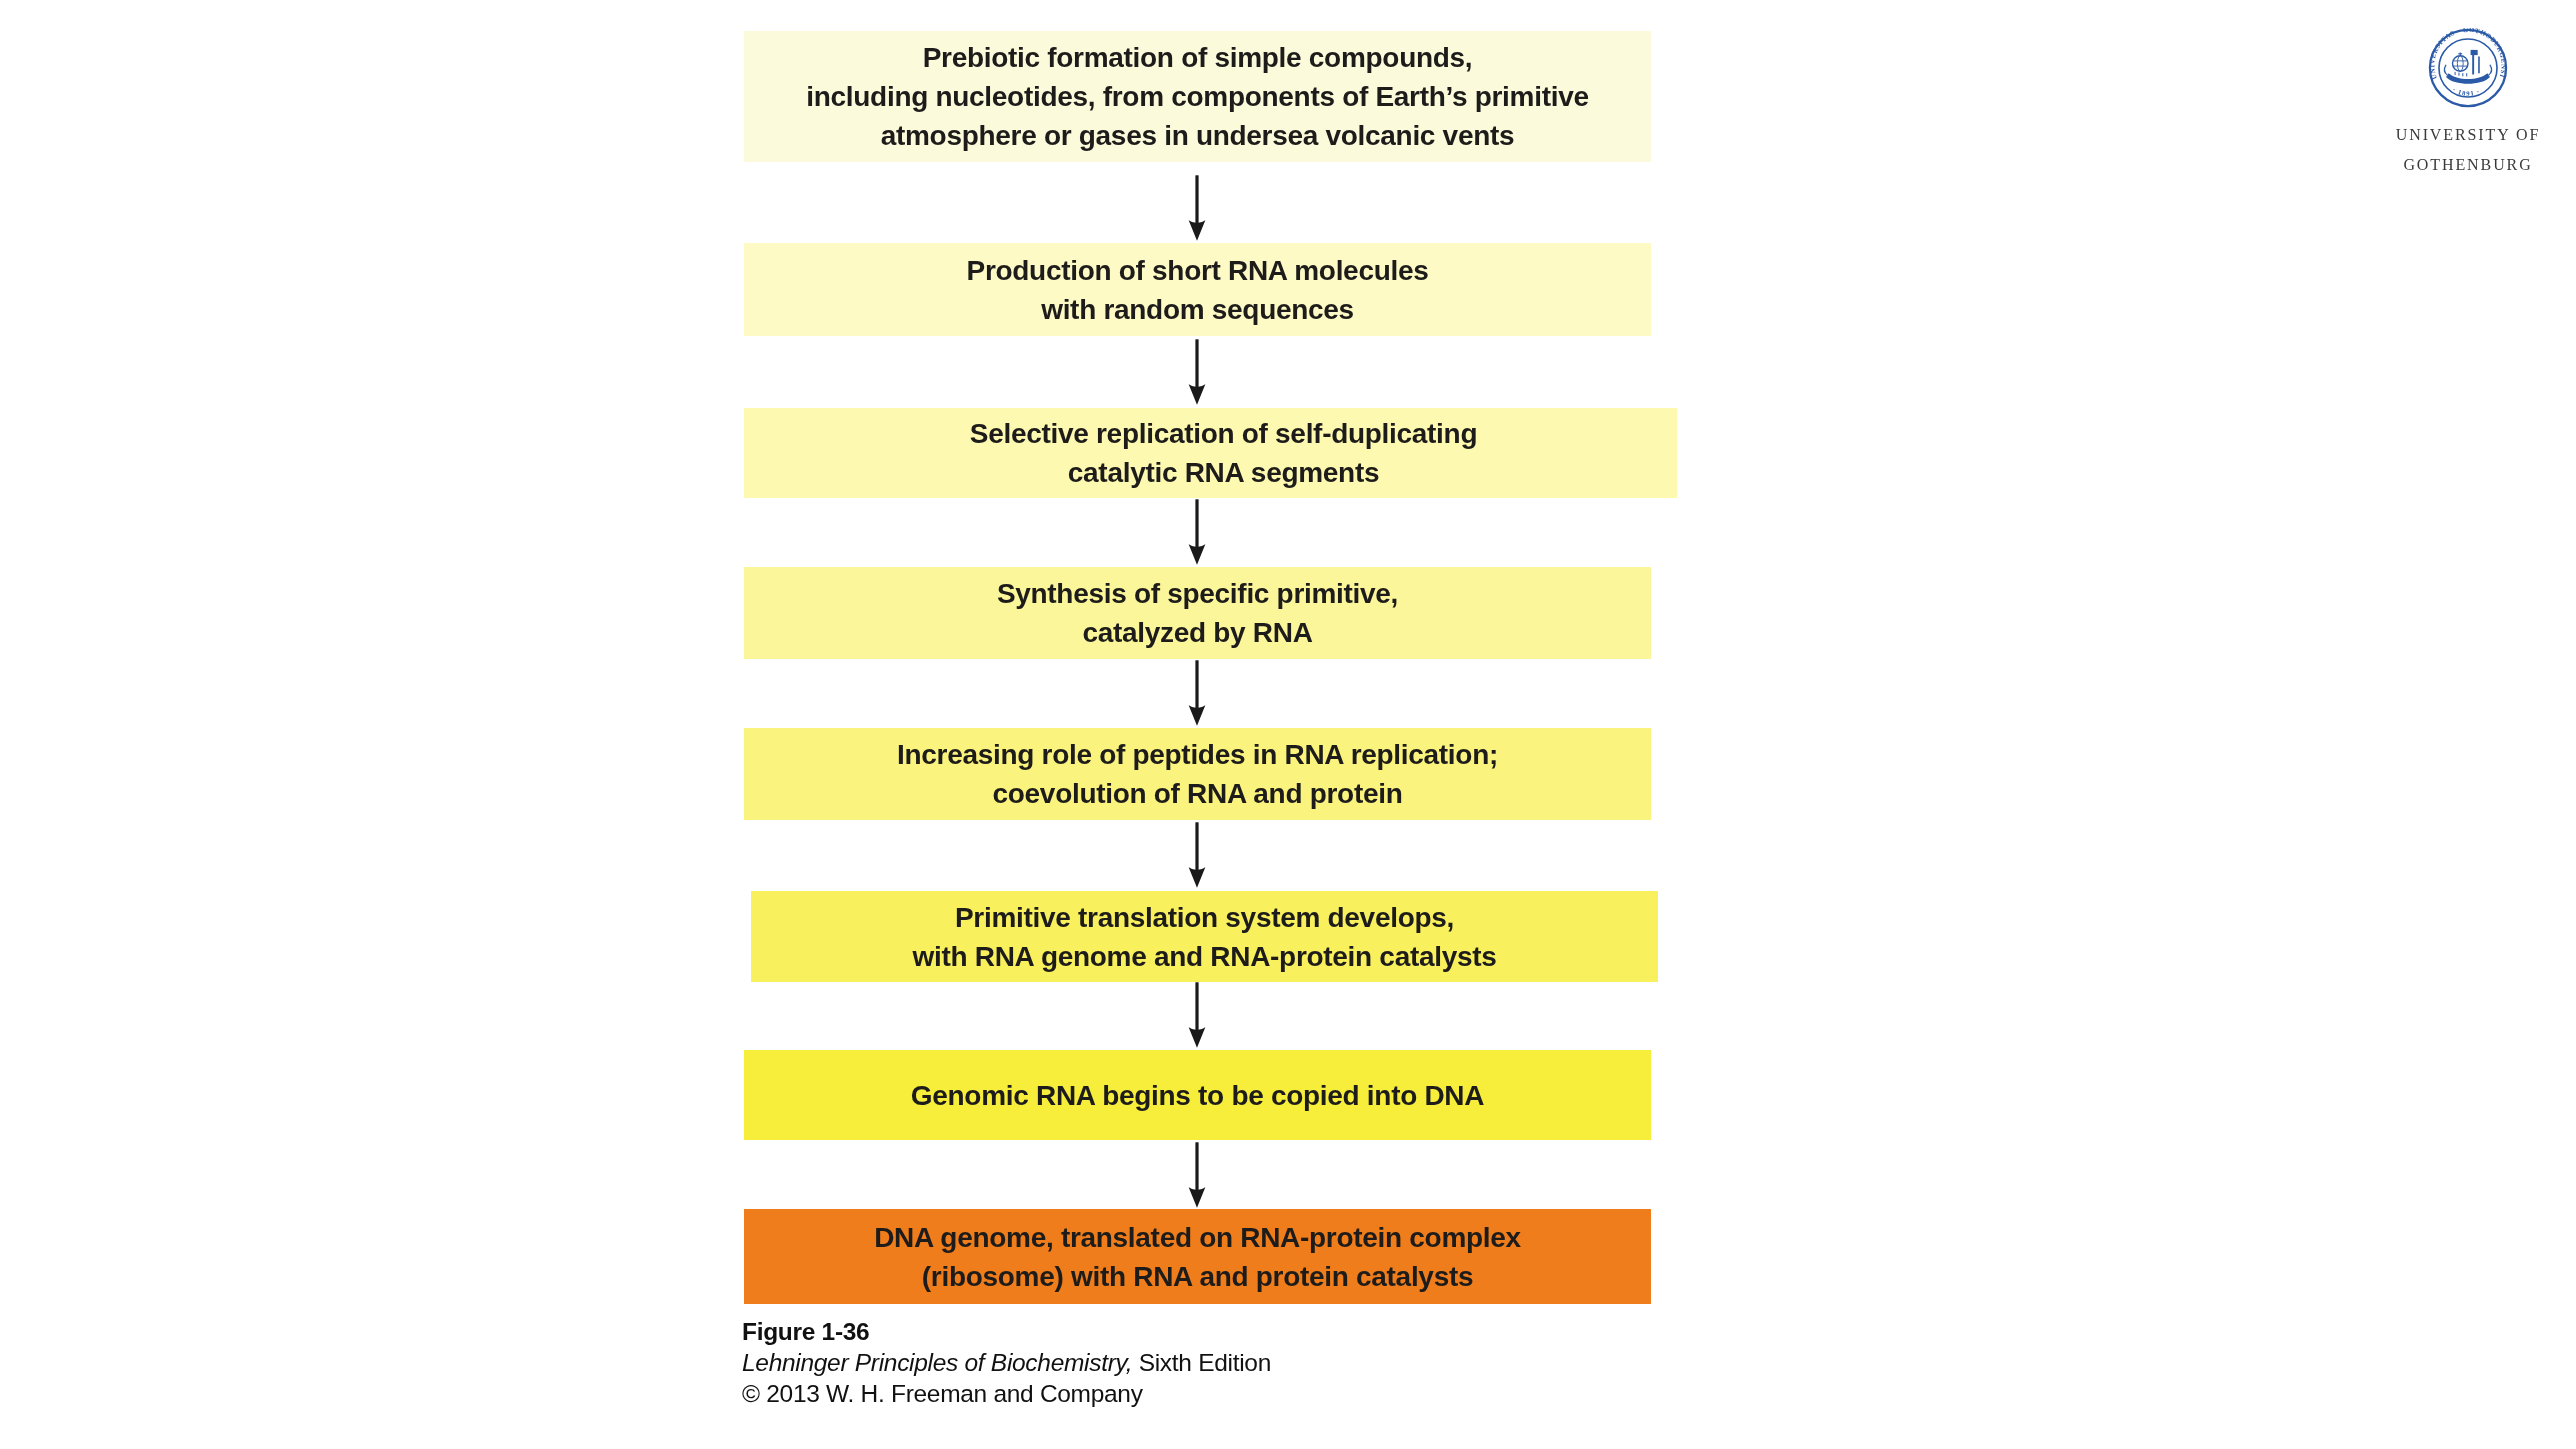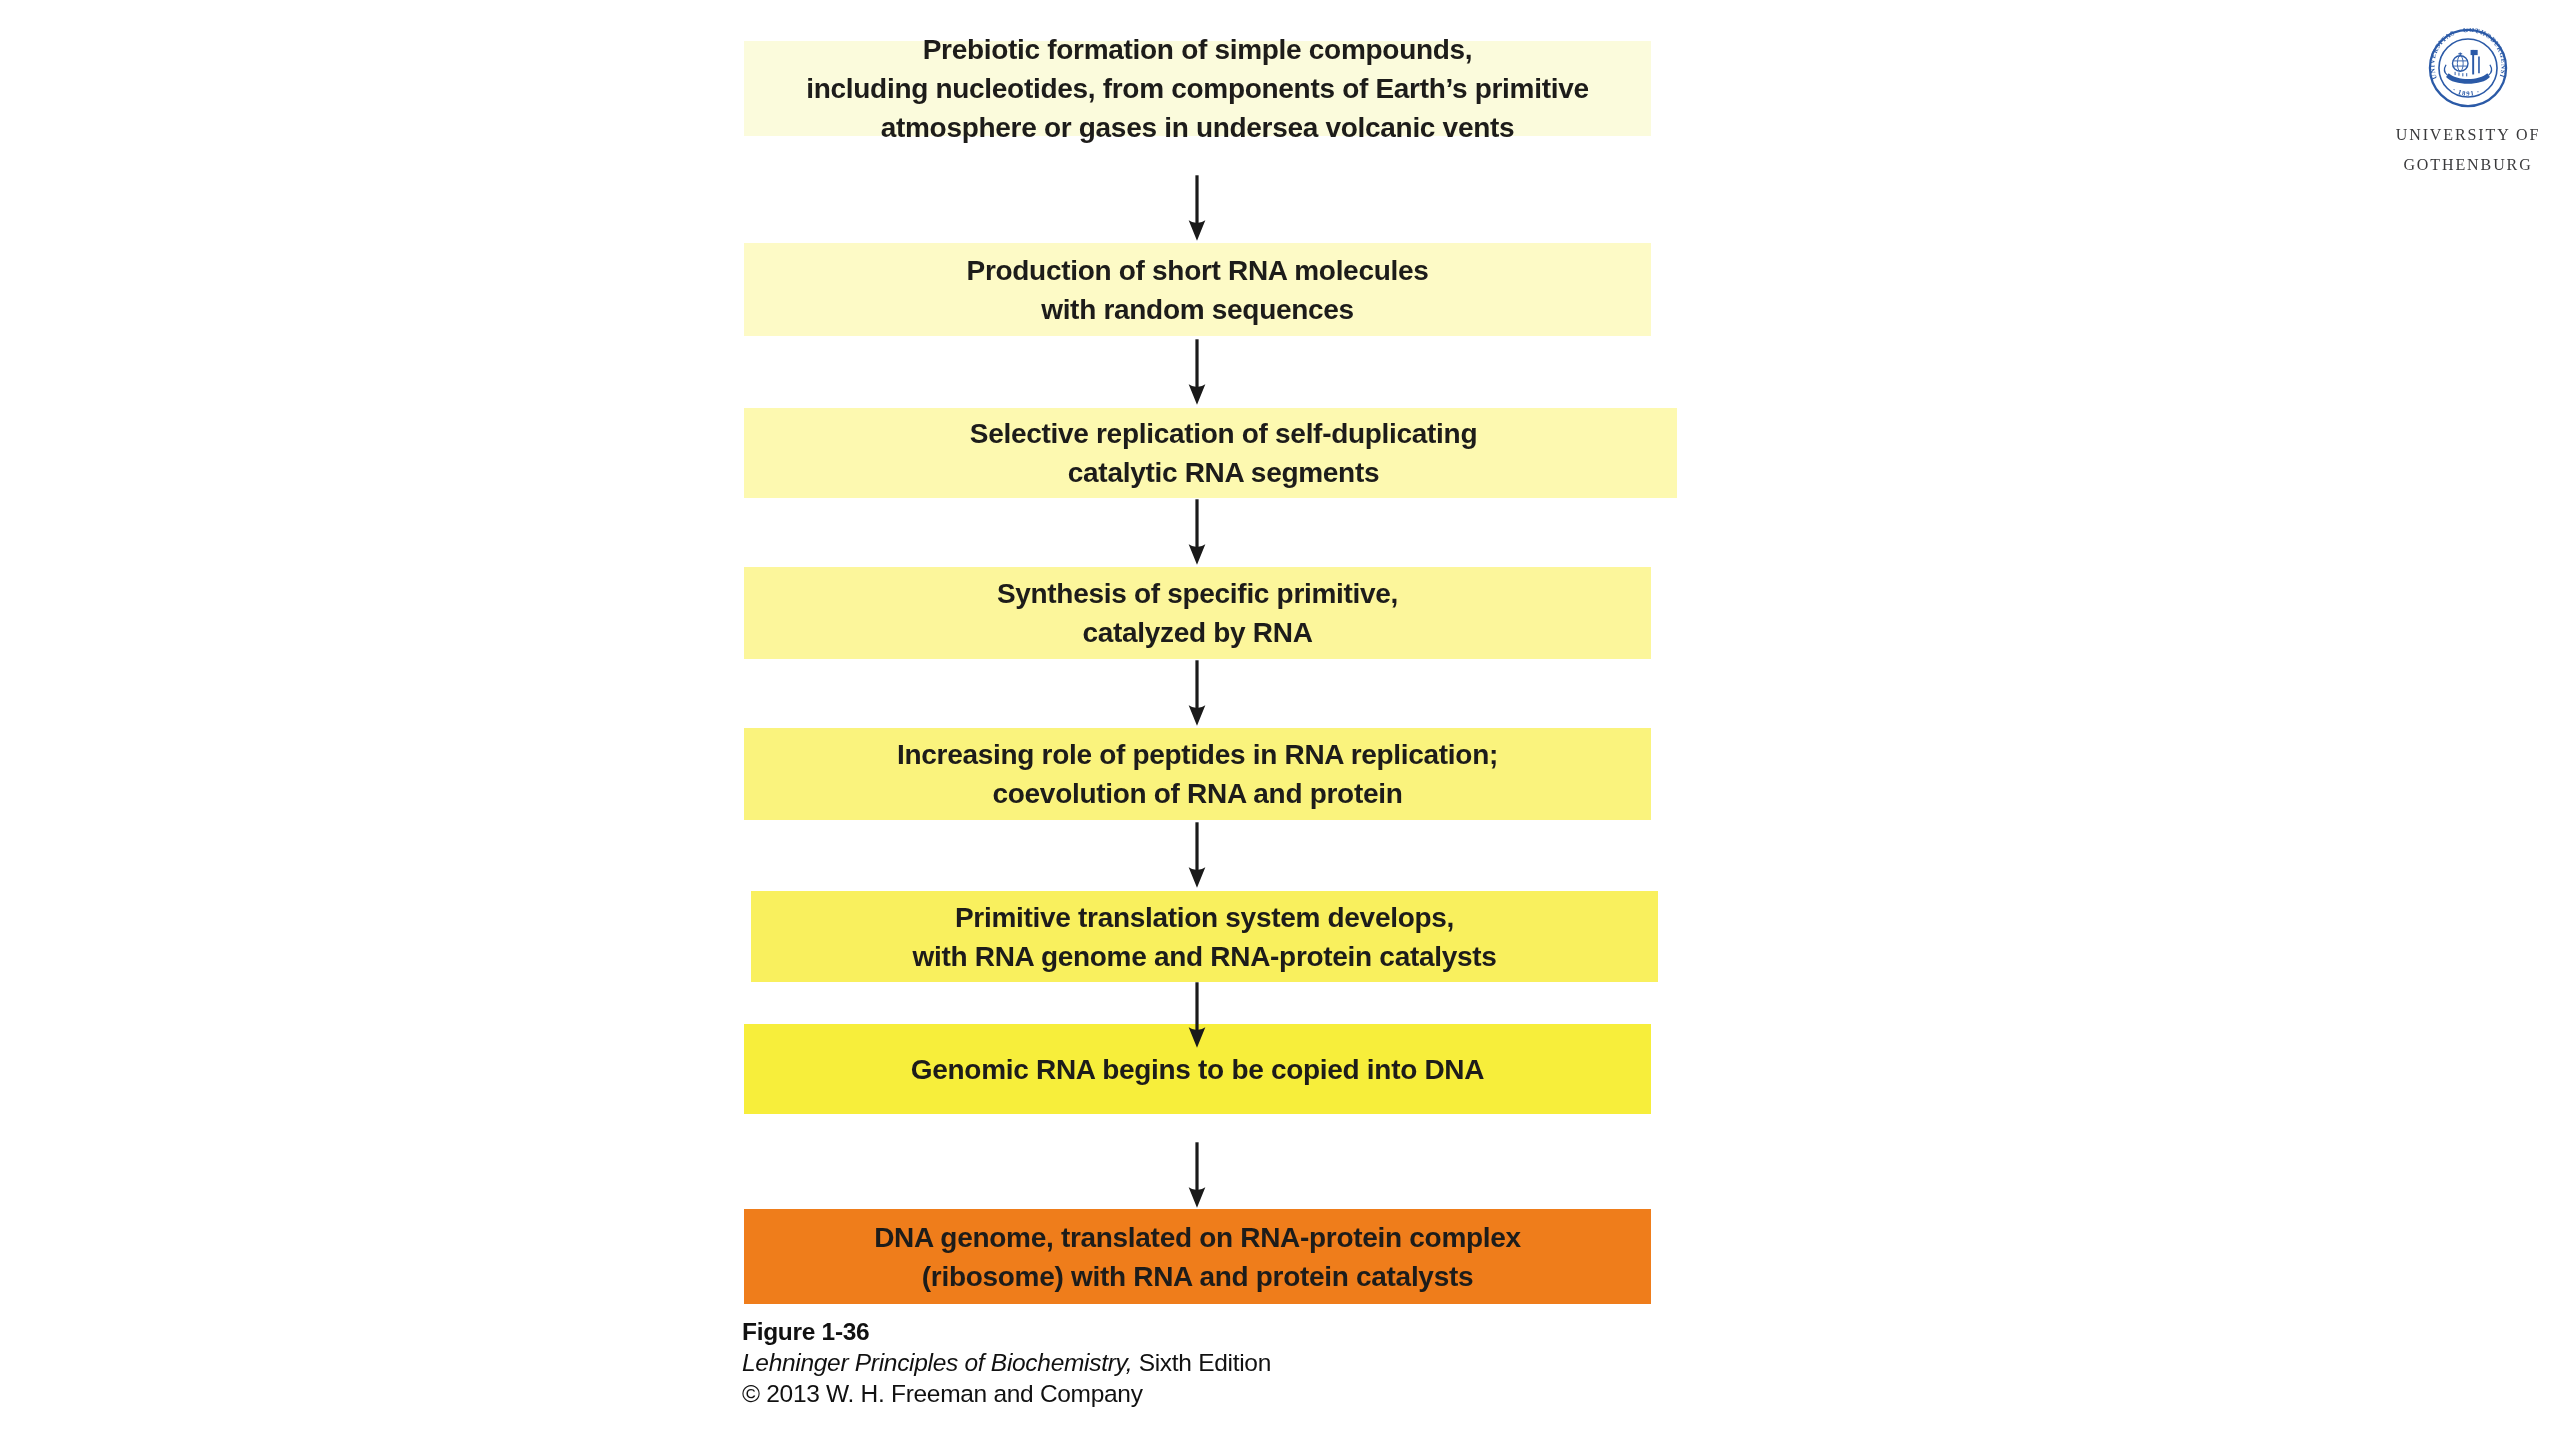--- a/index.html
+++ b/index.html
@@ -33,21 +33,21 @@
     font-family:"Liberation Serif",serif;font-size:16px;line-height:30px;
     letter-spacing:1.9px;color:#3a3a3c;
   }
   .seal text{font-family:"Liberation Serif",serif;font-weight:bold;}
 </style>
 </head>
 <body>
 
 <div id="canvas">
 
-  <div class="box" style="top: 41px; height: 95px; background-color: rgb(251, 251, 220);">
+  <div class="box" style="top: 31px; height: 131px; background-color: rgb(251, 251, 220);">
     <span class="box-label">Prebiotic formation of simple compounds,
 including nucleotides, from components of Earth’s primitive
 atmosphere or gases in undersea volcanic vents</span>
   </div>
   <div class="box" style="top: 243px; height: 93px; background-color: rgb(253, 250, 198);">
     <span class="box-label">Production of short RNA molecules
 with random sequences</span>
   </div>
   <div class="box" style="top: 408px; height: 90px; background-color: rgb(253, 249, 176); padding-left: 26px;">
     <span class="box-label">Selective replication of self-duplicating
@@ -58,21 +58,21 @@
 catalyzed by RNA</span>
   </div>
   <div class="box" style="top: 728px; height: 92px; background-color: rgb(250, 243, 125);">
     <span class="box-label">Increasing role of peptides in RNA replication;
 coevolution of RNA and protein</span>
   </div>
   <div class="box" style="top: 891px; height: 91px; background-color: rgb(249, 240, 94); margin-left: 7px;">
     <span class="box-label">Primitive translation system develops,
 with RNA genome and RNA-protein catalysts</span>
   </div>
-  <div class="box" style="top: 1024px; height: 90px; background-color: rgb(247, 238, 59);">
+  <div class="box" style="top: 1050px; height: 90px; background-color: rgb(247, 238, 59);">
     <span class="box-label">Genomic RNA begins to be copied into DNA</span>
   </div>
   <div class="box" style="top: 1209px; height: 95px; background-color: rgb(239, 125, 27);">
     <span class="box-label">DNA genome, translated on RNA-protein complex
 (ribosome) with RNA and protein catalysts</span>
   </div>
 
   <svg class="arrow" style="left:1186px;top:174px" width="22" height="68" viewBox="0 0 34 106">
     <line x1="17" y1="2" x2="17" y2="78" stroke-width="5" stroke="#1a1a1a"></line>
     <path d="M17,104 L4,72 Q17,81 30,72 Z" fill="#1a1a1a"></path>

